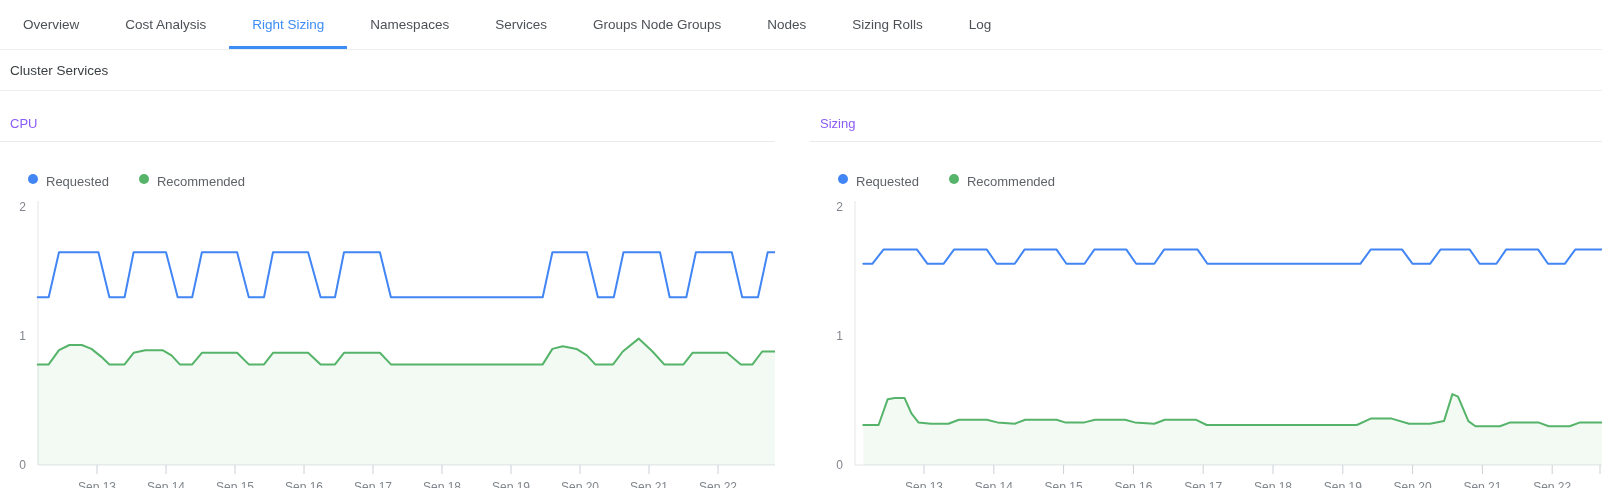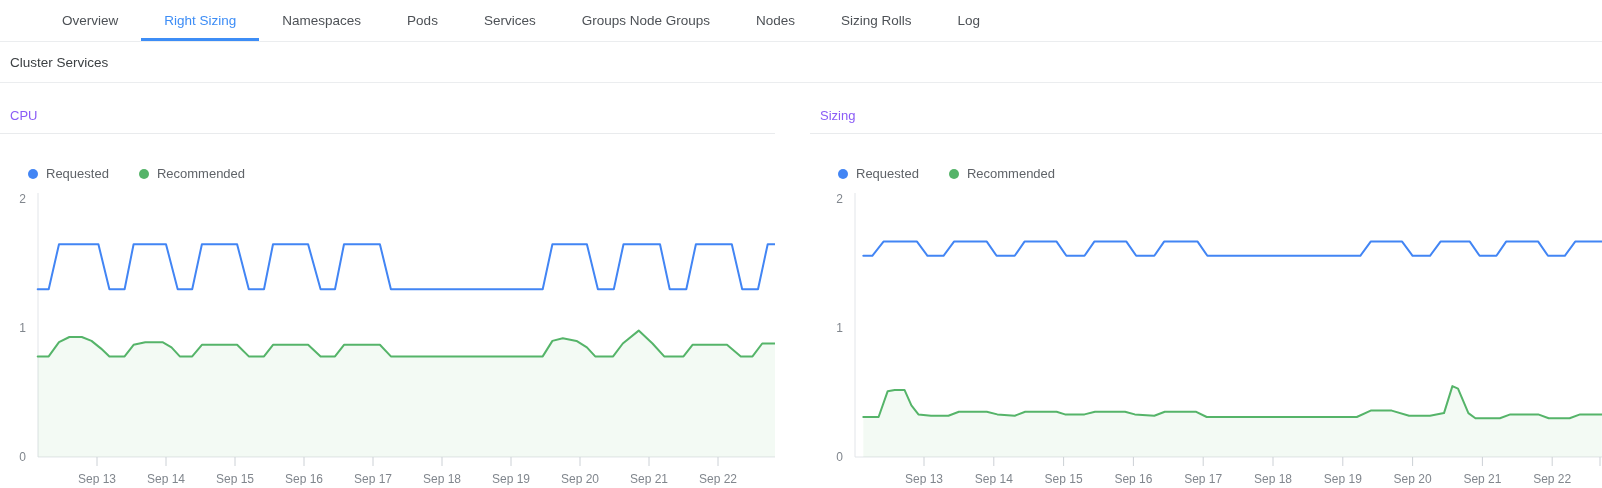--- a/index.html
+++ b/index.html
@@ -1,50 +1,50 @@
 <!DOCTYPE html>
 <html><head>
 <meta charset="utf-8">
 <style>
   * { margin:0; padding:0; box-sizing:border-box; }
   body { background:#fff; font-family:"Liberation Sans", sans-serif; }
   .page { width:1602px; height:488px; background:#fff; overflow:hidden; }
 
   
-  .tabbar { display:flex; height:42px; border-bottom:1px solid #ebedef; align-items:stretch;padding-left:39px; }
+  .tabbar { display:flex; height:50px; border-bottom:1px solid #ebedef; align-items:stretch; }
   .tab { padding:0 23px; display:flex; align-items:center; font-size:13.5px; color:#4d5156;
          cursor:pointer; border-bottom:3px solid transparent; padding-top:3px; white-space:nowrap; }
   .tab.active { color:#3d8df6; border-bottom-color:#3d8df6; }
 
   
   .section-header { padding:13px 10px 12px 10px; font-size:13.5px; color:#3c4043;
                     border-bottom:1px solid #ebedef; }
 
   
   .charts { display:flex; margin-top:16px; }
   .panel { }
   .panel.cpu { width:775px; margin-right:35px; flex:none; }
   .panel.memory { flex:1; min-width:0; overflow:hidden; }
   .panel-title { font-size:13px; color:#8b5cf6; padding:9px 0 10px 10px; border-bottom:1px solid #e9ebed; }
   .legend { display:flex; gap:30px; margin:32px 0 0 28px; align-items:center; }
-  .legend-item { display:flex; align-items:center; gap:8px; font-size:13px; color:#5f6368; cursor:pointer; }
+  .legend-item { display:flex; align-items:flex-start; gap:8px; font-size:13px; color:#5f6368; cursor:pointer; }
   .legend-dot { width:10px; height:10px; border-radius:50%; flex:none; }
   svg.chart { display:block; margin-top:4px; }
   svg.chart text { font-family:"Liberation Sans", sans-serif; font-size:12px; fill:#80868d; }
 </style>
 </head>
 <body>
 
 <div class="page">
 
   <div class="tabbar">
       <div class="tab">Overview</div>
+      <div class="tab">Cost Analysis</div>
       <div class="tab active">Right Sizing</div>
       <div class="tab">Namespaces</div>
-      <div class="tab">Pods</div>
       <div class="tab">Services</div>
       <div class="tab">Groups Node Groups</div>
       <div class="tab">Nodes</div>
       <div class="tab">Sizing Rolls</div>
       <div class="tab">Log</div>
     </div>
 
   <div class="section-header">Cluster Services</div>
 
   <div class="charts">

